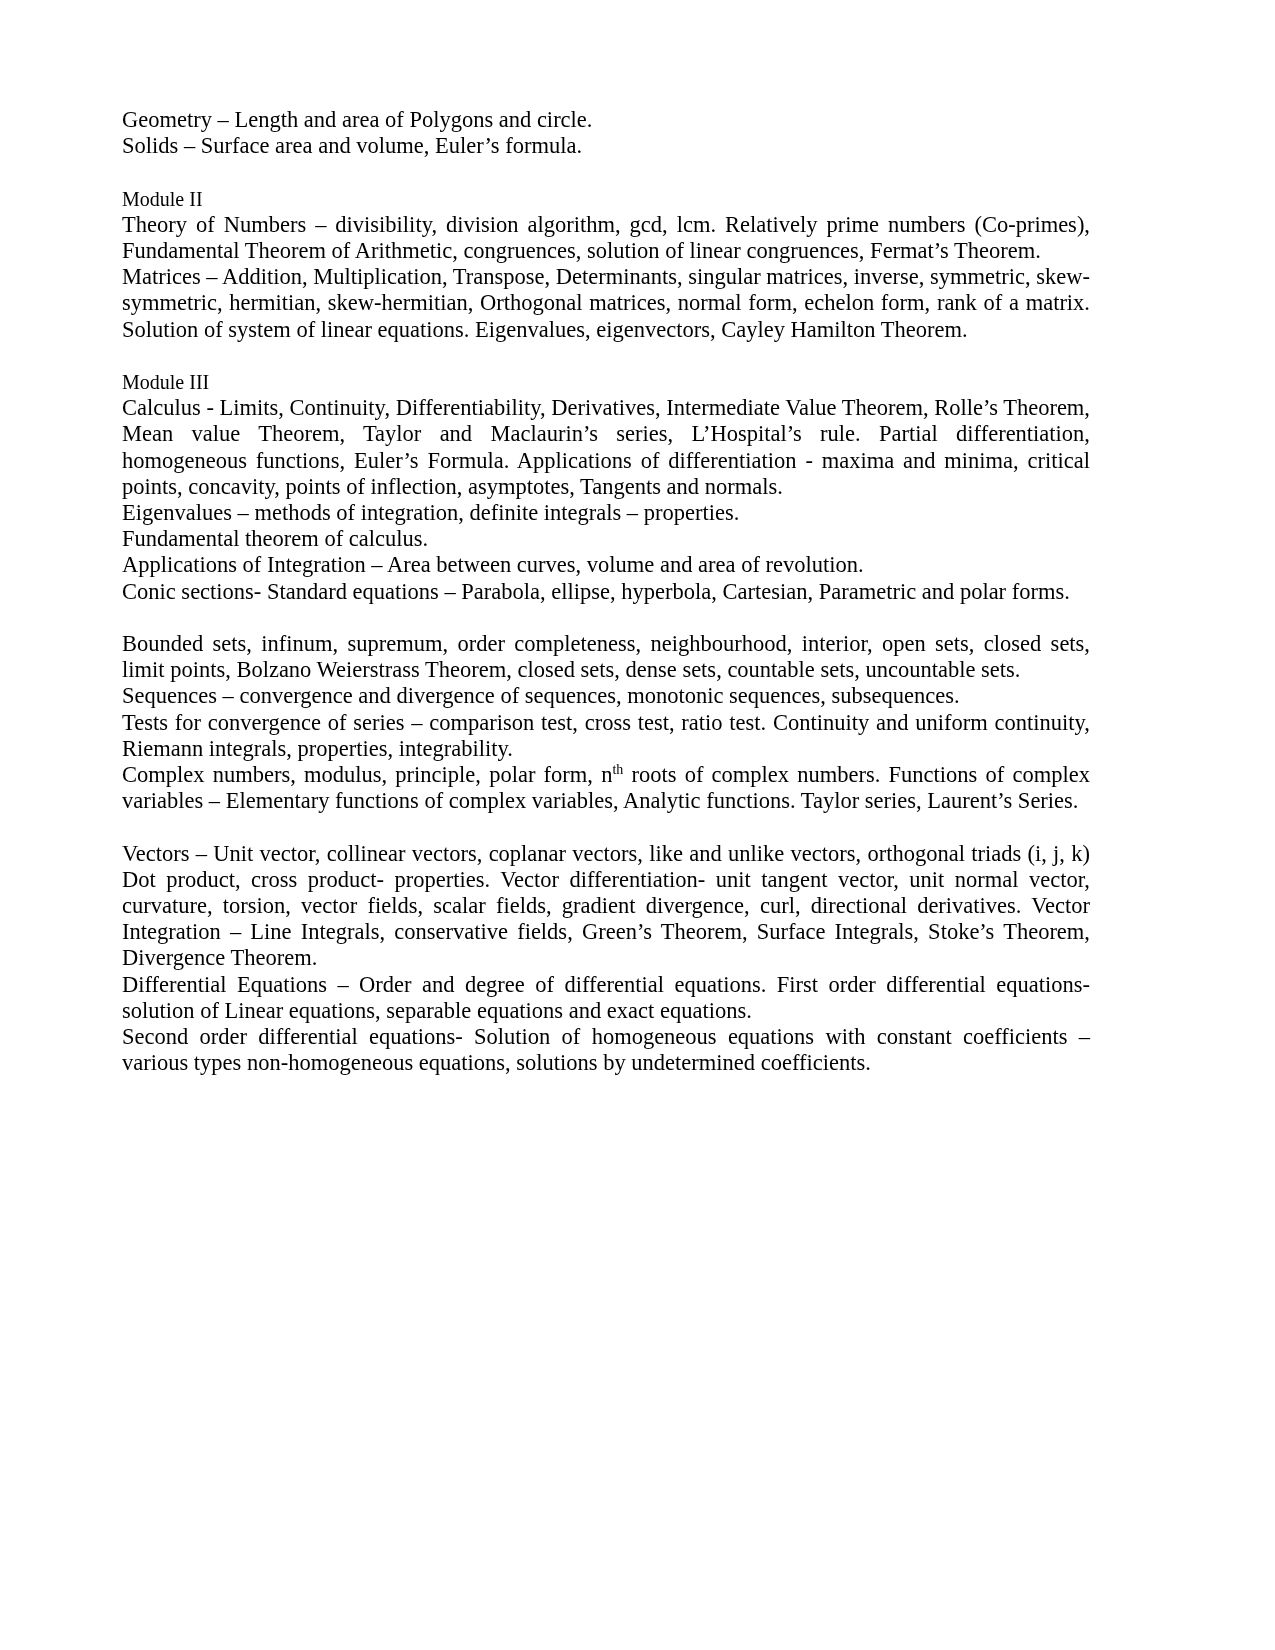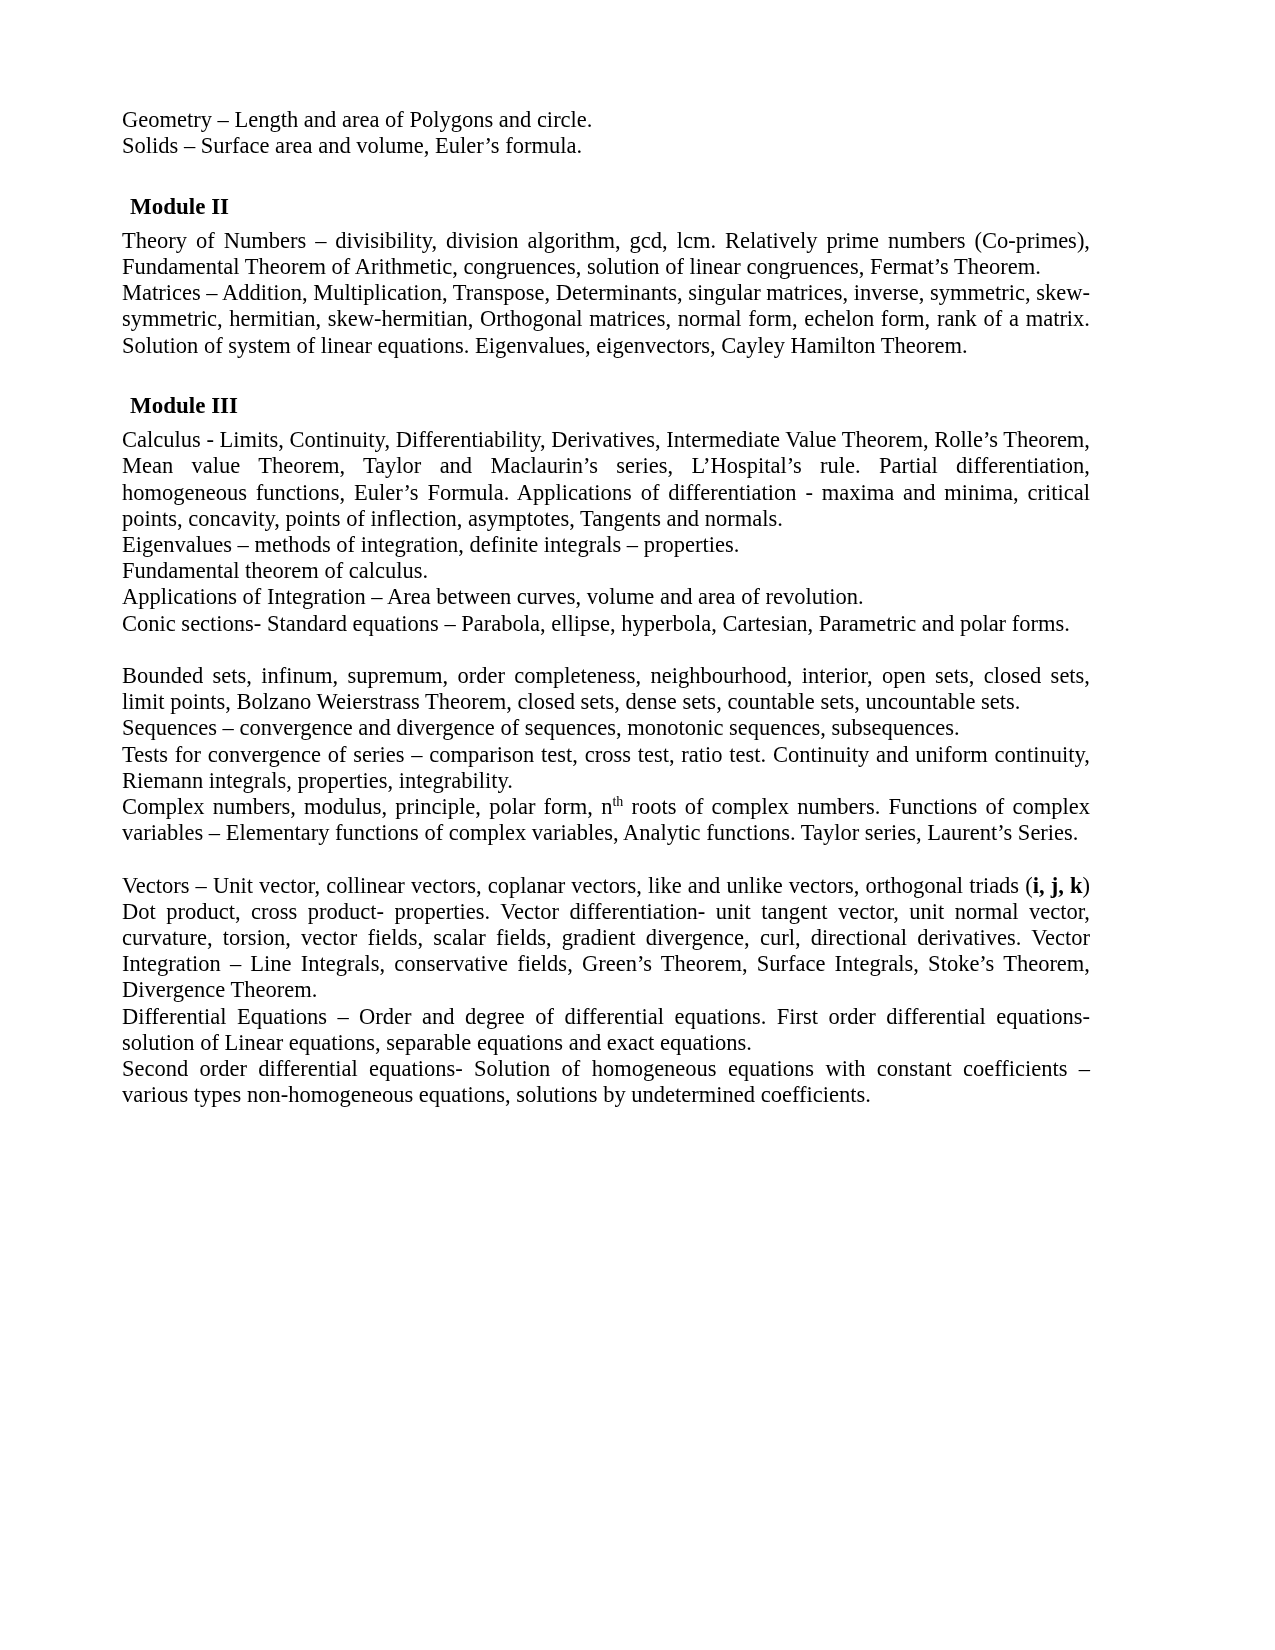--- a/index.html
+++ b/index.html
@@ -35,34 +35,34 @@
   .para {
     margin: 0;
     padding: 0;
     text-align: justify;
     text-justify: inter-word;
   }
   .para.flush {
     text-align: left;
   }
   .module-head {
-    margin: 8px;
+    margin: 0;
     padding: 0;
-    font-weight: bold;
-    font-size: 23px;
+    font-weight: normal;
+    font-size: 20px;
     line-height: 26.2px;
     text-align: left;
   }
   .gap {
     height: 26.2px;
     line-height: 26.2px;
     font-size: 22.5px;
   }
   .bold-inline {
-    font-weight: bold;
+    font-weight: normal;
   }
   sup {
     font-size: 0.62em;
     vertical-align: super;
     line-height: 0;
   }
   .sigma {
     font-family: "Liberation Serif", "DejaVu Serif", serif;
     font-size: 1.05em;
   }

